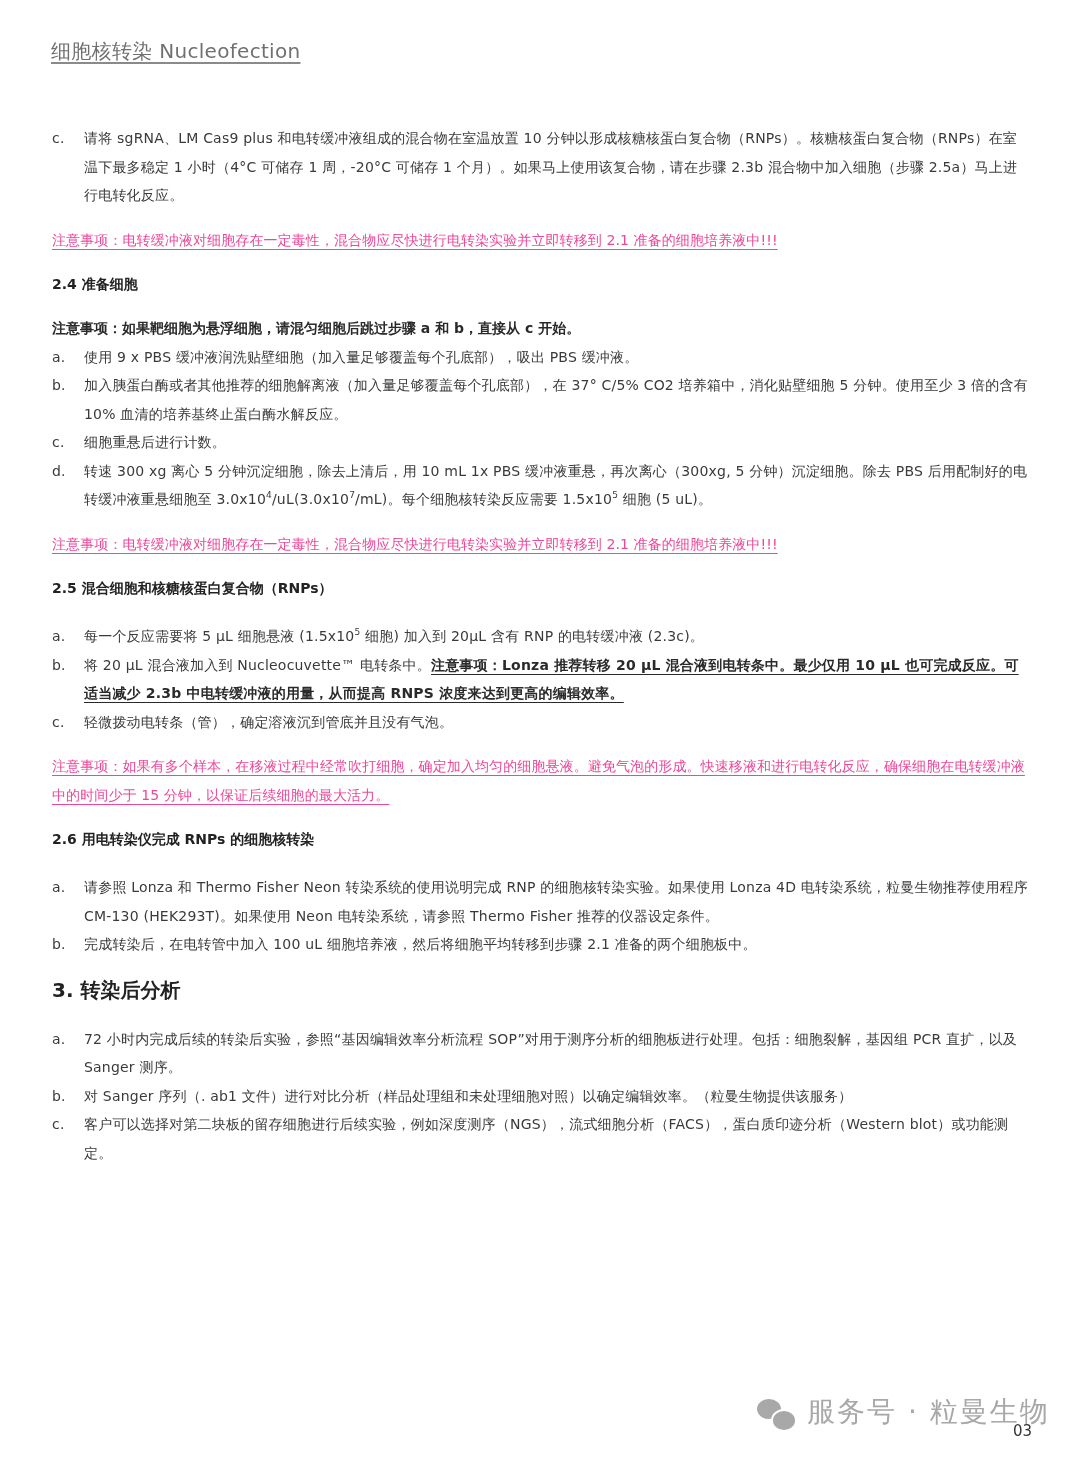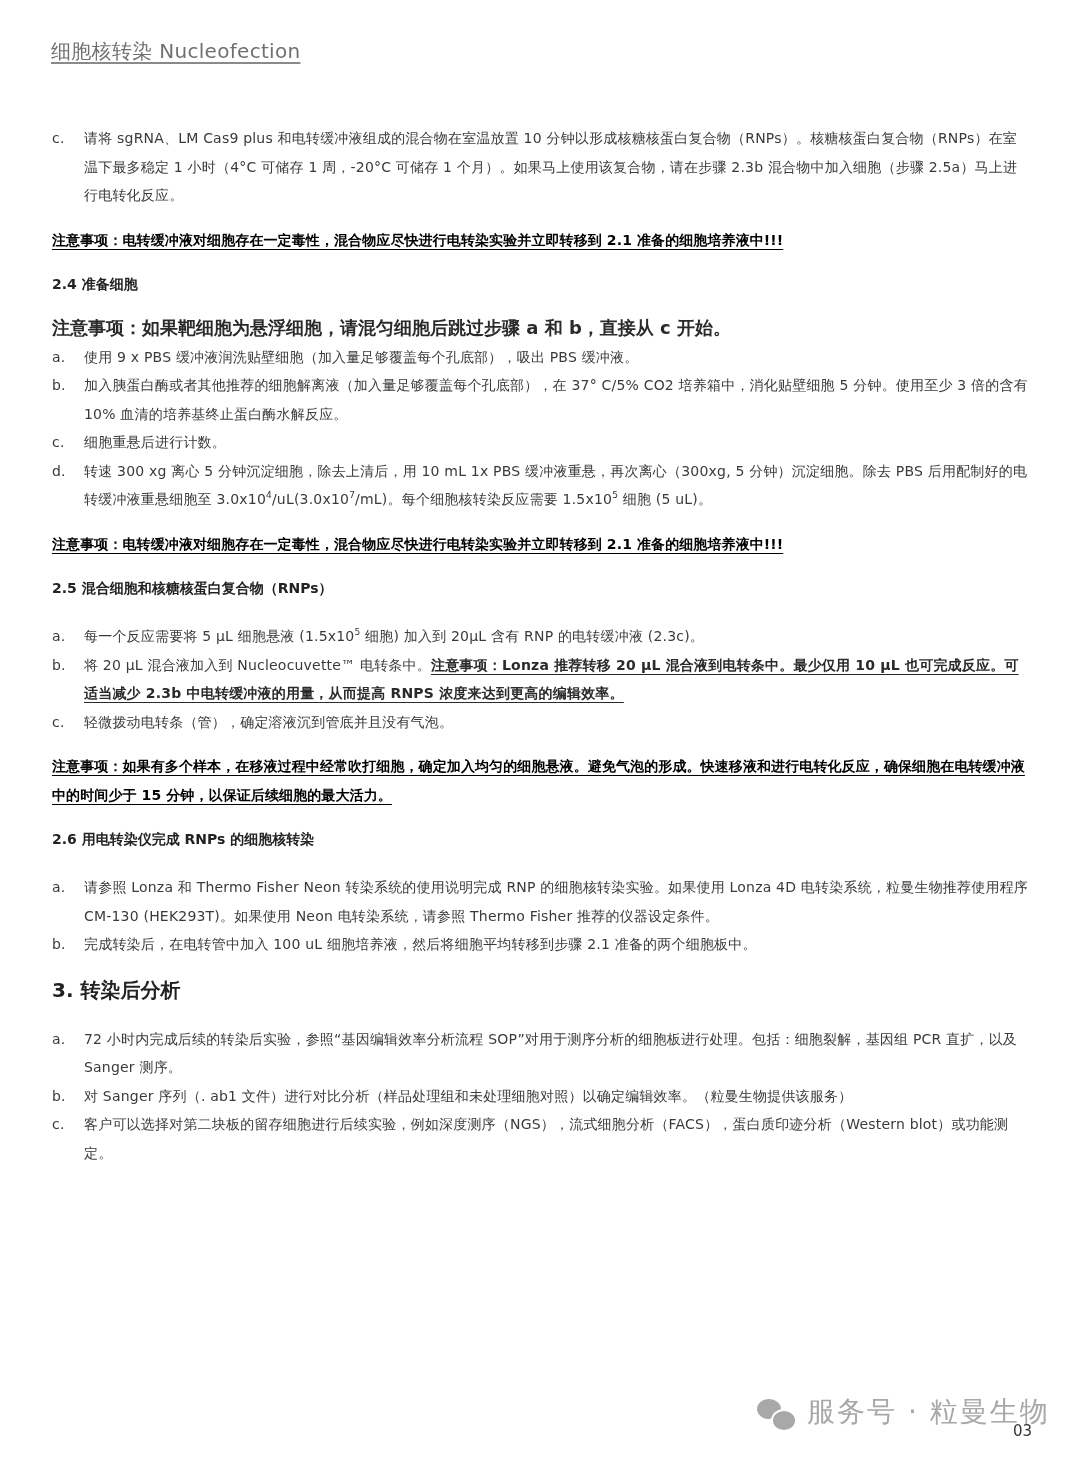--- a/index.html
+++ b/index.html
@@ -18,26 +18,26 @@
   .content { position: absolute; left: 52px; top: 124px; width: 978px; }
   .item {
     position: relative; padding-left: 32px;
     font-size: 14px; line-height: 28.5px; color: #3a3a3a;
     letter-spacing: 0.2px;
   }
   .item .marker {
     position: absolute; left: 0; top: 0; width: 24px; color: #3a3a3a;
   }
   .note {
-    font-size: 14px; line-height: 28.5px; font-weight: bold; color: #000000;
+    font-size: 14px; line-height: 28.5px; font-weight: normal; color: #ec4899;
     text-decoration: underline; text-underline-offset: 4px;
     letter-spacing: 0.1px;
   }
   .note-plain {
-    font-size: 18px; line-height: 28.5px; font-weight: bold; color: #2a2a2a;
+    font-size: 14px; line-height: 28.5px; font-weight: bold; color: #2a2a2a;
   }
   .sub-heading {
     font-size: 14px; font-weight: bold; color: #222222; line-height: 28px;
   }
   .section-heading {
     font-size: 20px; font-weight: bold; color: #222222; line-height: 30px;
   }
   .inline-note {
     font-weight: bold; text-decoration: underline; text-underline-offset: 4px; color: #2a2a2a;
   }

